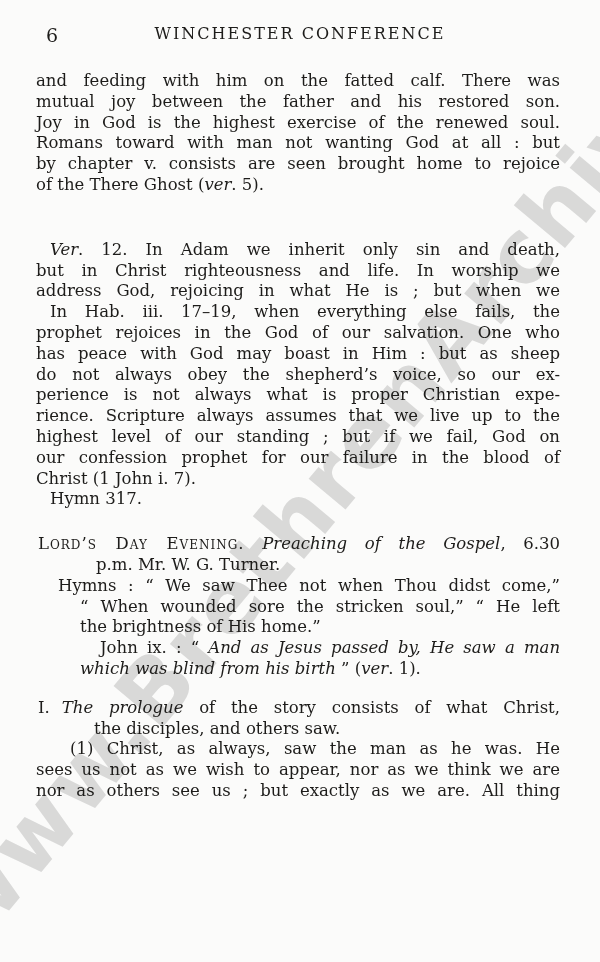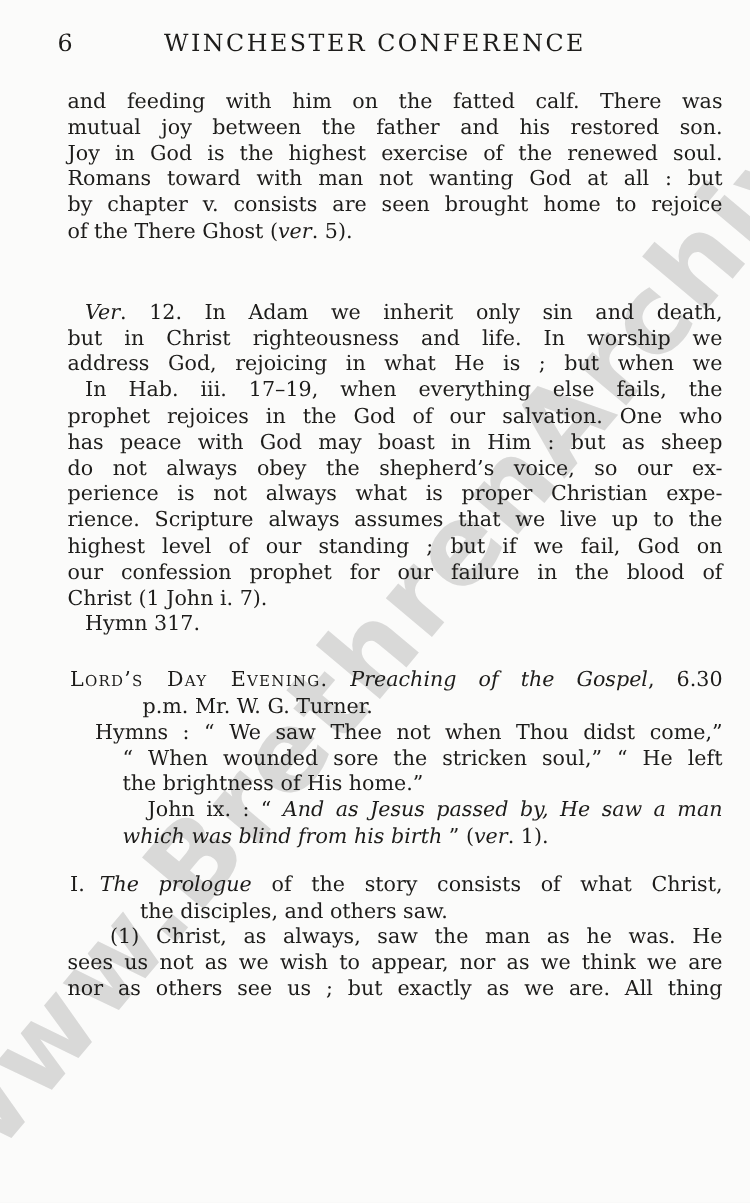--- a/index.html
+++ b/index.html
@@ -34,26 +34,26 @@
     top:24px;left:38px;right:38px;height:26px;
     z-index:2;
   }
   .pagenum{
     position:absolute;left:8px;top:0;
     font-size:19px;
   }
   .running-title{
     display:block;
     text-align:center;
-    font-size:19px;
+    font-size:16px;
     letter-spacing:2px;
   }
   .textblock{
     position:absolute;
-    top:71px;left:54px;width:524px;
+    top:71px;left:36px;width:524px;
     font-size:16.5px;
     line-height:20.8px;
     z-index:2;
   }
   .block{margin:0;}
   .line{
     text-align:left;
   }
   .line.j{
     text-align:justify;

